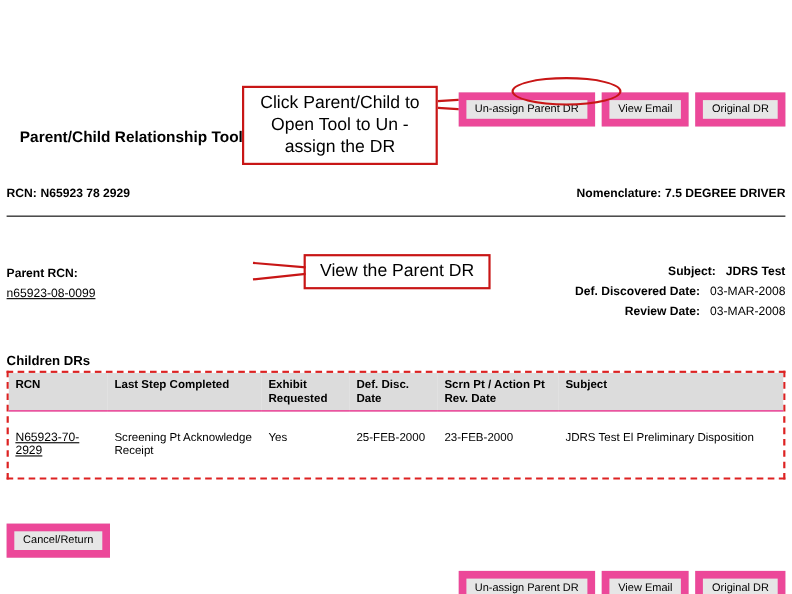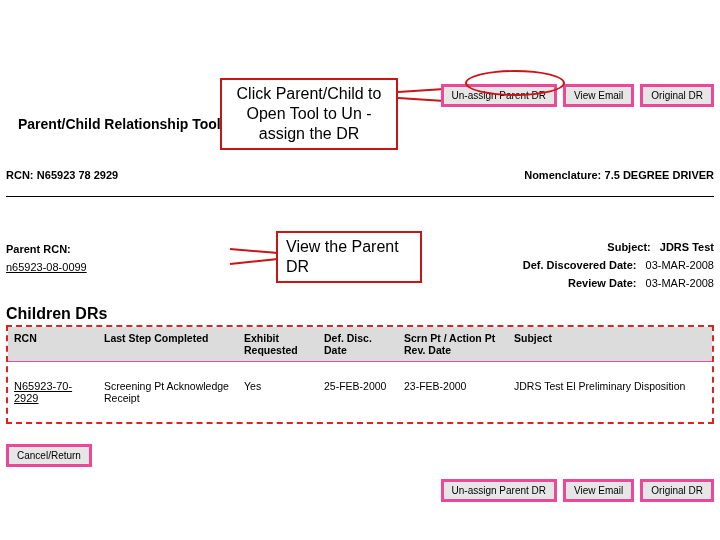--- a/index.html
+++ b/index.html
@@ -51,21 +51,21 @@
   .callout1 .callout-box { width: 178px; }
   .callout1 svg { margin-top: 6px; }
   .top-buttons {
     position: absolute;
     right: 0;
     top: 6px;
     display: flex;
     gap: 6px;
   }
   .btn {
-    border: 3px solid #ec4899;
+    border: 7px solid #ec4899;
     background: #e6e6e6;
     padding: 3px 8px;
     font-size: 10px;
     cursor: pointer;
     white-space: nowrap;
   }
   .ring {
     position: absolute;
     border: 2px solid #c81616;
     border-radius: 50%;
@@ -96,38 +96,38 @@
     cursor: pointer;
     font-size: 11px;
   }
   .callout2 {
     position: absolute;
     left: 218px;
     top: 24px;
     display: flex;
     align-items: center;
   }
-  .callout2 .callout-box { width: 146px; padding: 4px 8px; }
+  .callout2 .callout-box { width: 170px; padding: 4px 8px; text-align: center; }
   .callout2 svg { margin-right: 0; }
   .parent-details {
     position: absolute;
     right: 0;
     top: 34px;
     text-align: right;
   }
   .parent-details .row {
     margin-bottom: 6px;
     font-size: 11px;
   }
   .parent-details .row .label { margin-right: 6px; }
   .parent-details .row .val { font-weight: normal; }
   .section-head {
     font-weight: bold;
-    font-size: 16px;
-    margin-top: 8px;
+    font-size: 12px;
+    margin-top: 24px;
     margin-bottom: 0;
   }
   .table-wrap {
     border: 2px dashed #d22;
     margin-top: 2px;
     padding: 0;
   }
   table {
     width: 100%;
     border-collapse: collapse;
@@ -138,21 +138,21 @@
     text-align: left;
     padding: 5px 6px;
     font-weight: bold;
     border-bottom: 1px solid #ec4899;
     vertical-align: top;
   }
   td {
     padding: 18px 6px;
     vertical-align: top;
   }
-  .cancel-return { margin-top: 20px; }
+  .cancel-return { margin-top: 40px; }
   .bottom-buttons {
     display: flex;
     gap: 6px;
     justify-content: flex-end;
     margin-top: 12px;
   }
 </style>
 </head>
 <body>
 

